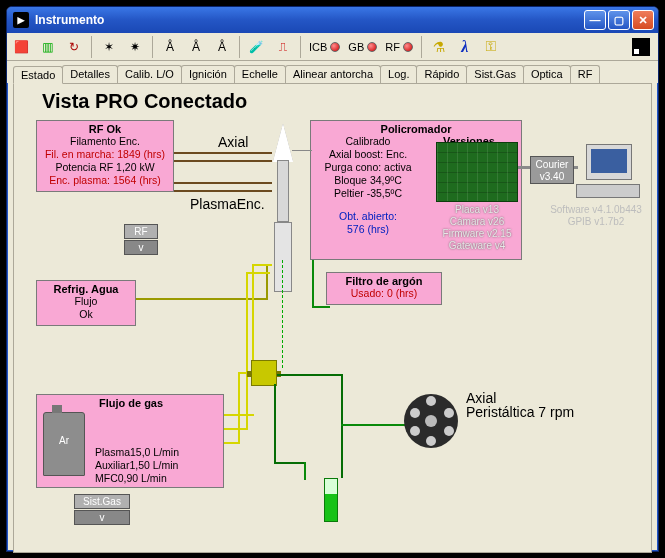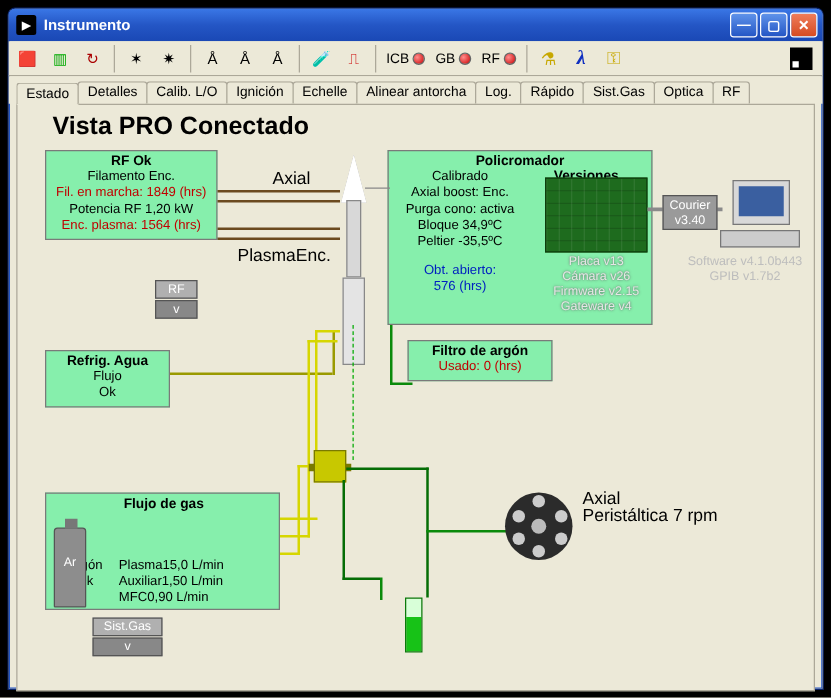--- a/index.html
+++ b/index.html
@@ -104,21 +104,21 @@
     border-top: 1px solid #aca899;
   }
   .page-title {
     position:absolute; left:16px; top:6px;
     font-size: 20px; font-weight: bold; color:#000000;margin-left:12px;
   }
 
   .panel {
     position:absolute;
     border:1px solid #7a7a7a;
-    background:#86efac;
+    background:#f9a8d4;
     padding:2px 4px 4px 4px;
   }
   .panel .ptitle { text-align:center; font-weight:bold; font-size:11px;}
   .txt { font-size:10.5px; line-height:13px; color:#000; }
   .red { color:#c00000; }
   .blue { color:#0020c0; }
   .centered { text-align:center; }
 
   .btn3d {
     position:absolute;
@@ -184,22 +184,22 @@
   }
   .pump {
     position:absolute; left:390px; top:310px; width:54px; height:54px;
     border-radius:50%; background:#2b2b2b;
     display:flex; align-items:center; justify-content:center;
   }
   .pump .hub { width:12px; height:12px; background:#bbb; border-radius:50%;}
   .pump .roll { position:absolute; width:10px; height:10px; background:#ccc; border-radius:50%;}
 
   .gas-cyl {
-    position:absolute; left:29px; top:338px;
-    width:26px; height:64px;
+    position:absolute; left:29px; top:328px;
+    width:42px; height:64px;
     background:#8d8d8d; border:1px solid #555; border-radius:3px 3px 1px 1px;
   }
   .gas-cyl::before {
     content:""; position:absolute; left:8px; top:-8px; width:10px; height:8px; background:#777;
   }
   .gas-cyl .lbl { position:absolute; top:22px; left:0; width:100%; text-align:center; color:#fff; font-size:10px;}
 
   .pcb {
     position:absolute; left:422px; top:58px; width:82px; height:60px;
     background: #1e6b1e;

